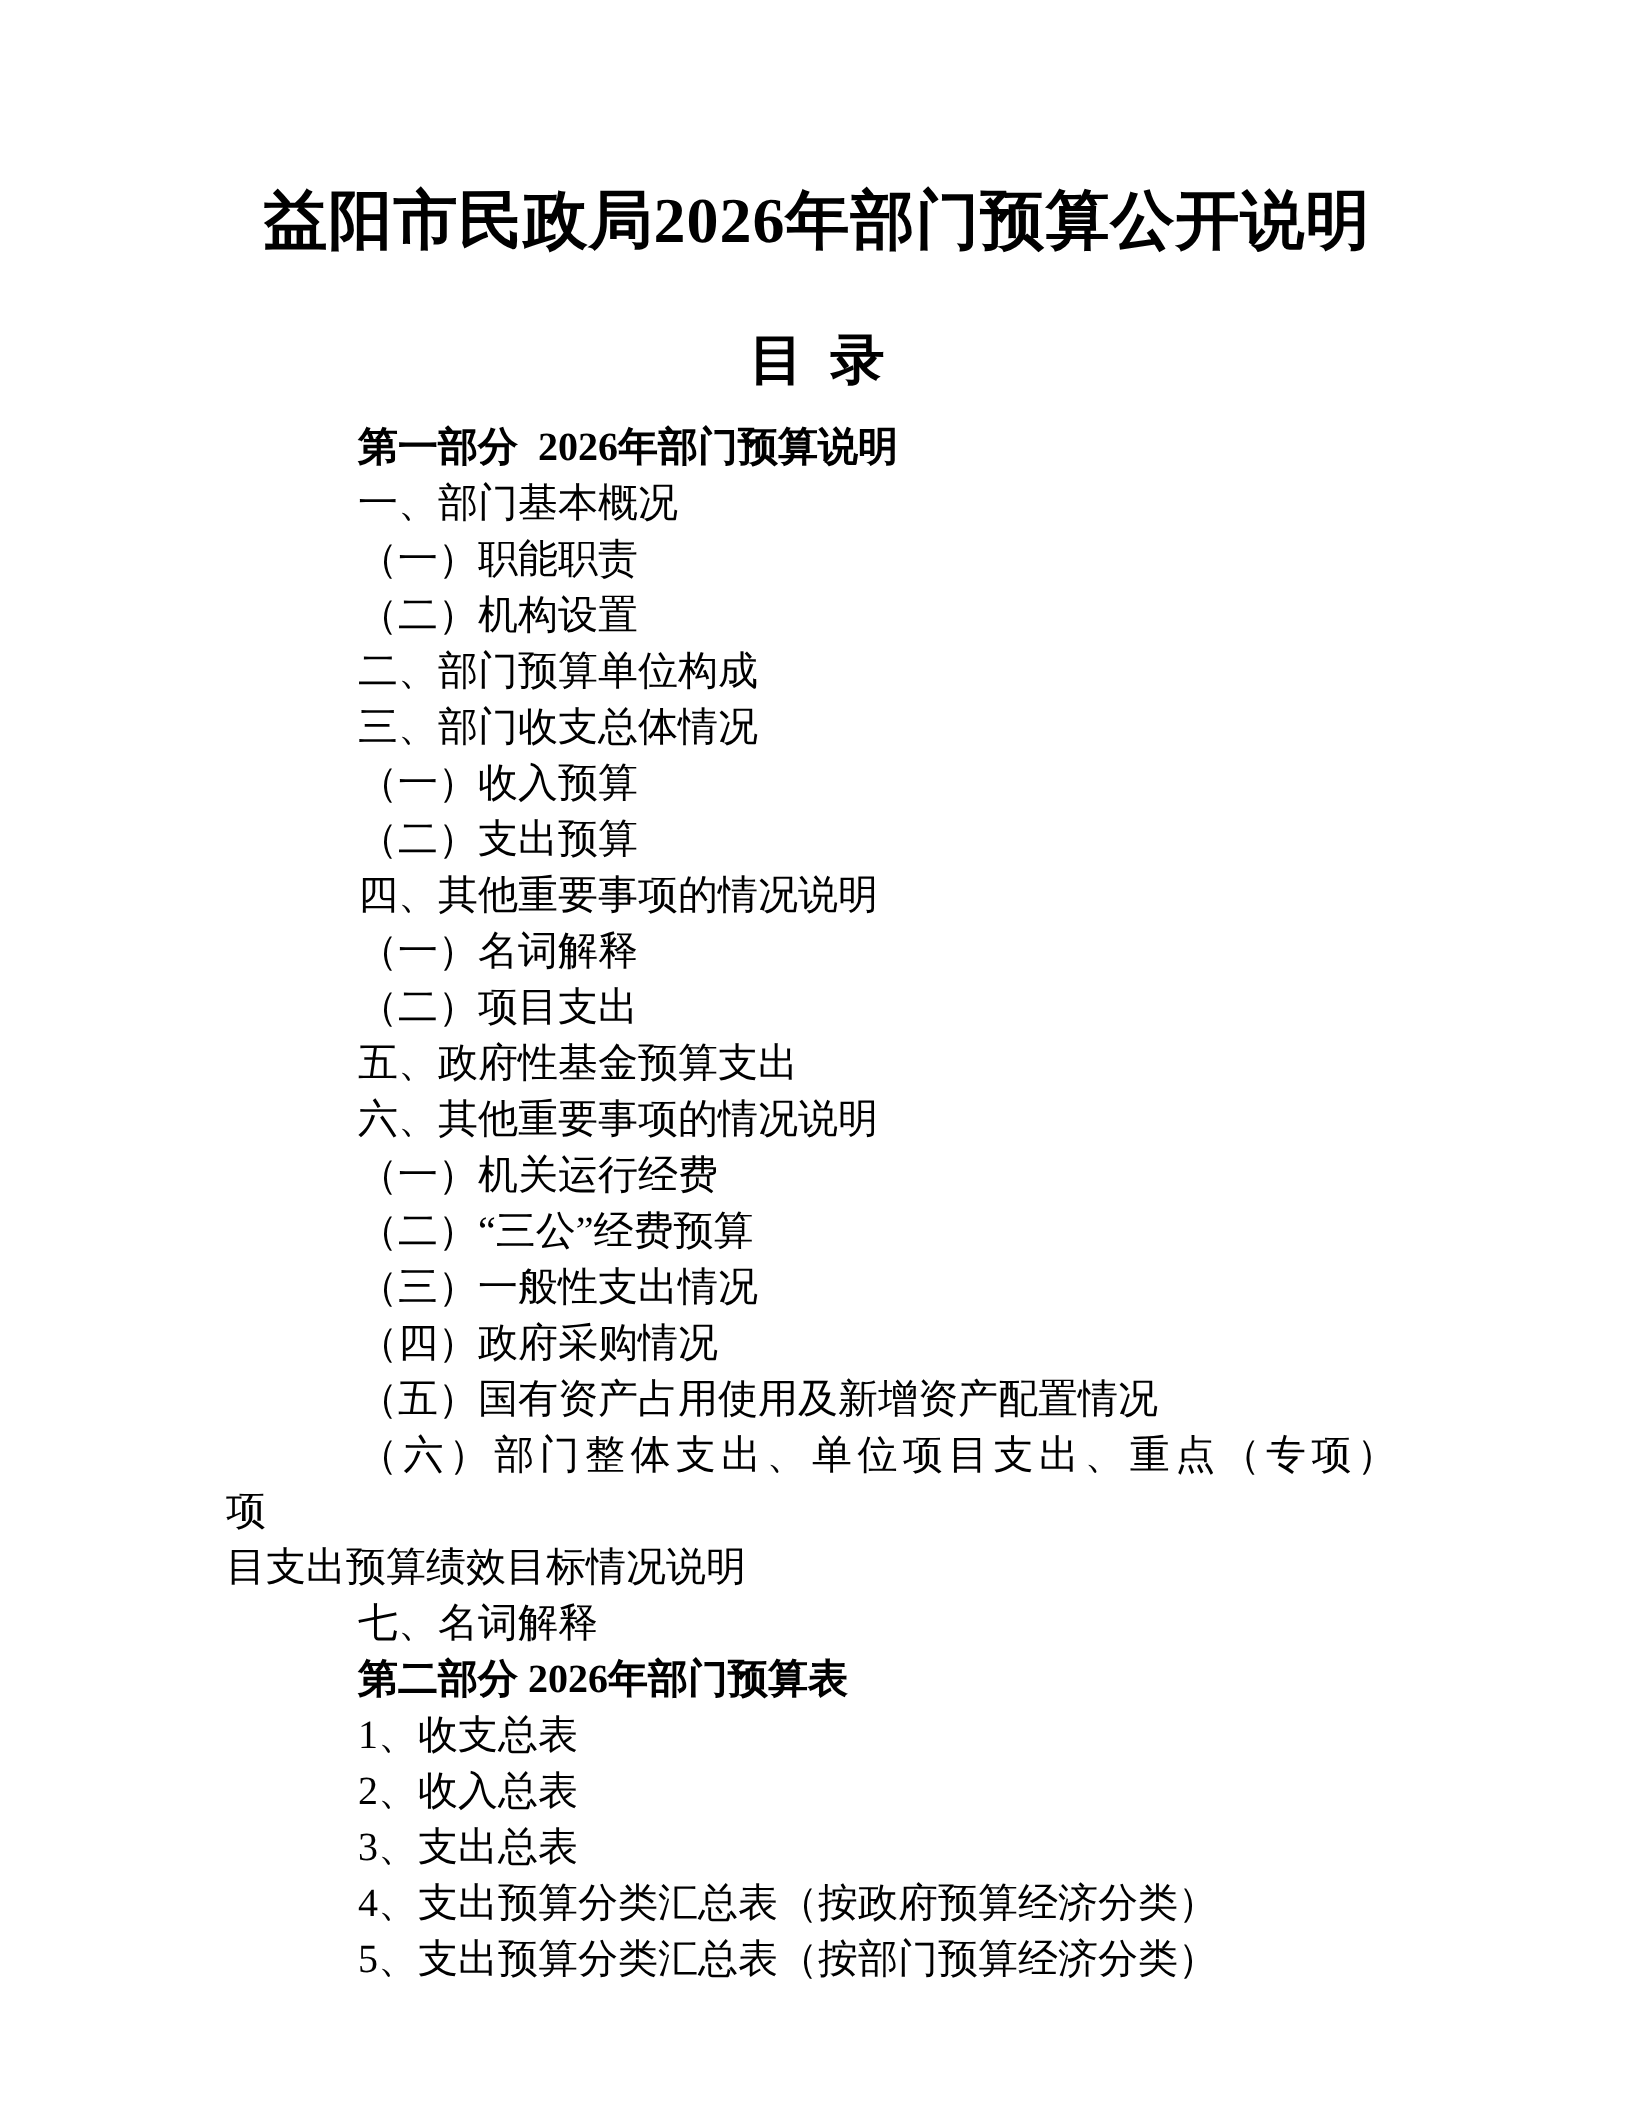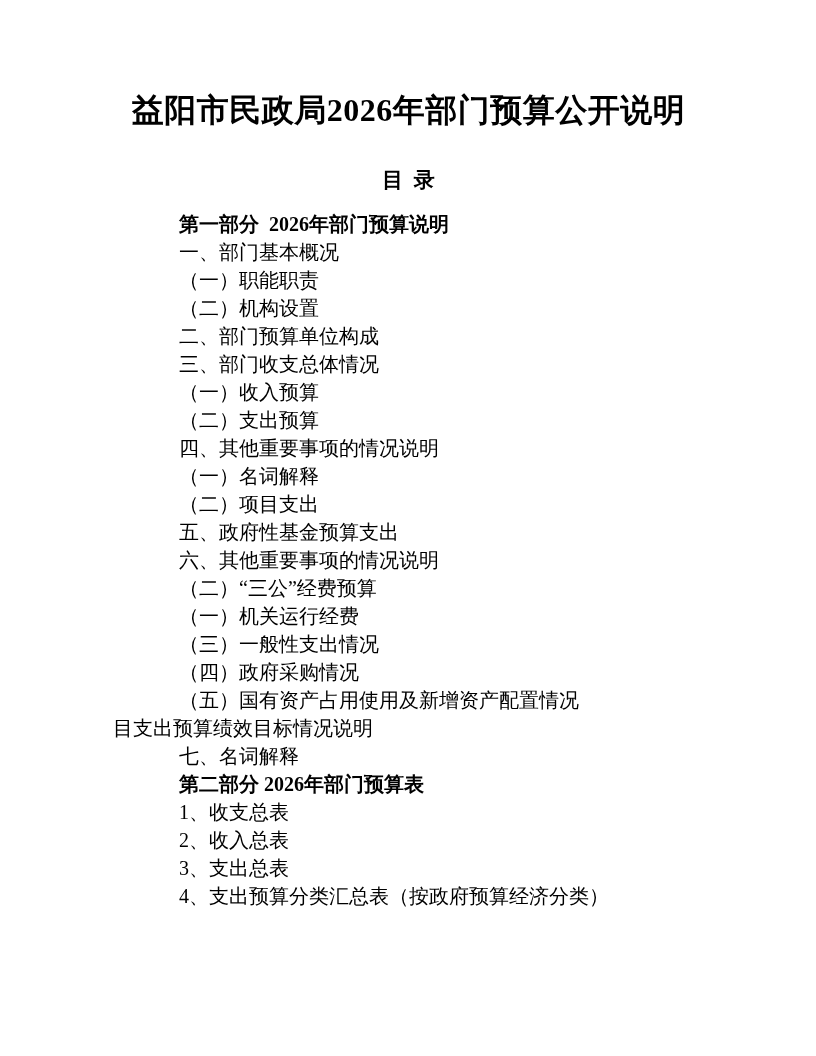--- a/index.html
+++ b/index.html
@@ -25,21 +25,21 @@
     margin: 0;
     font-size: 32px;
     line-height: 44px;
     font-weight: bold;
     text-align: center;
     letter-spacing: 0.5px;
     white-space: nowrap;
   }
   .toc-heading {
     margin: 34px 0 6px 0;
-    font-size: 21px;
+    font-size: 27px;
     line-height: 28px;
     font-weight: bold;
     text-align: center;
     white-space: pre-wrap;
   }
   .toc-list {
     margin: 16px;
   }
   .toc-line {
     font-size: 20px;
@@ -71,26 +71,28 @@
       <div class="toc-line indent">（二）机构设置</div>
       <div class="toc-line indent">二、部门预算单位构成</div>
       <div class="toc-line indent">三、部门收支总体情况</div>
       <div class="toc-line indent">（一）收入预算</div>
       <div class="toc-line indent">（二）支出预算</div>
       <div class="toc-line indent">四、其他重要事项的情况说明</div>
       <div class="toc-line indent">（一）名词解释</div>
       <div class="toc-line indent">（二）项目支出</div>
       <div class="toc-line indent">五、政府性基金预算支出</div>
       <div class="toc-line indent">六、其他重要事项的情况说明</div>
+      <div class="toc-line indent">（一）机关运行经费</div>
       <div class="toc-line indent">（二）“三公”经费预算</div>
-      <div class="toc-line indent">（一）机关运行经费</div>
       <div class="toc-line indent">（三）一般性支出情况</div>
       <div class="toc-line indent">（四）政府采购情况</div>
       <div class="toc-line indent">（五）国有资产占用使用及新增资产配置情况</div>
+      <div class="toc-line indent stretch">（六）部门整体支出、单位项目支出、重点（专项）项</div>
       <div class="toc-line">目支出预算绩效目标情况说明</div>
       <div class="toc-line indent">七、名词解释</div>
       <div class="toc-line bold indent">第二部分 2026年部门预算表</div>
       <div class="toc-line indent">1、收支总表</div>
       <div class="toc-line indent">2、收入总表</div>
       <div class="toc-line indent">3、支出总表</div>
       <div class="toc-line indent">4、支出预算分类汇总表（按政府预算经济分类）</div>
+      <div class="toc-line indent">5、支出预算分类汇总表（按部门预算经济分类）</div>
     </div>
 </div>
 
 </body></html>

